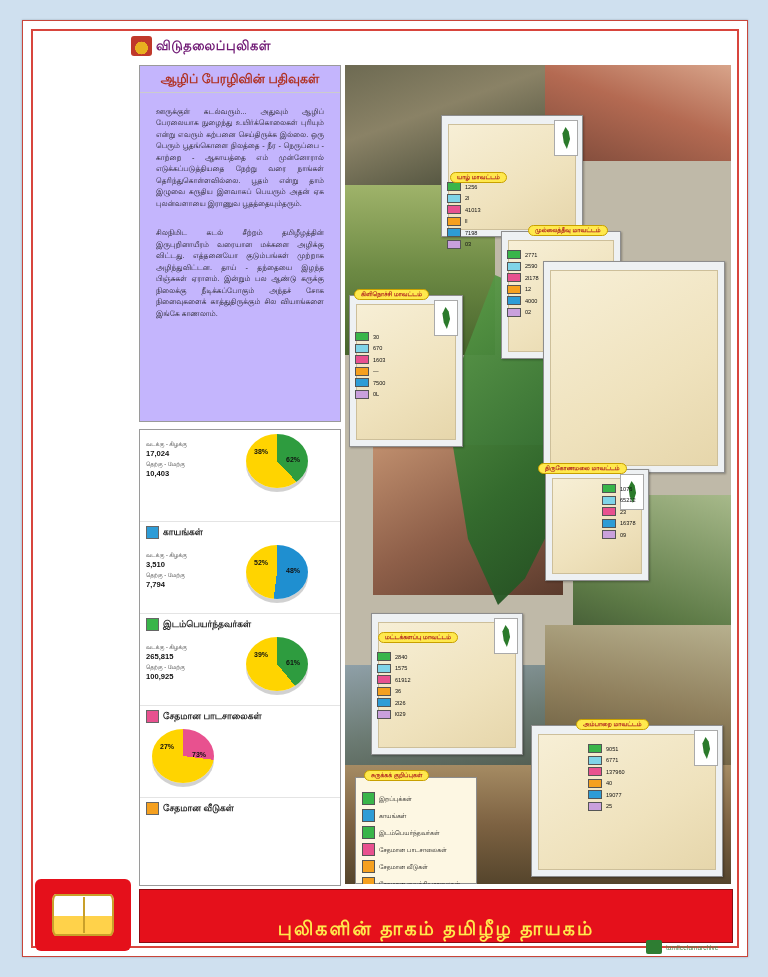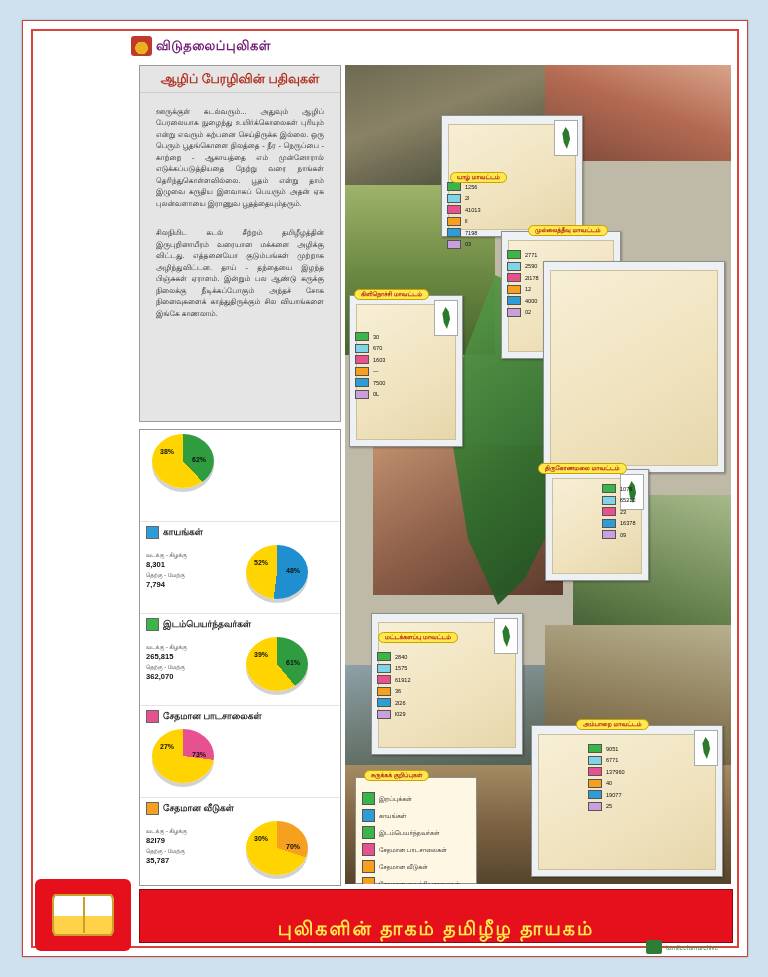--- a/index.html
+++ b/index.html
@@ -28,21 +28,21 @@
     width:22px;height:20px;
     background:radial-gradient(circle at 50% 60%, #e8b020 0 40%, #c0392b 41% 100%);
     border-radius:3px;
   }
   .mast-title{
     font-size:13px;font-weight:bold;color:#701a75;letter-spacing:.5px;
   }
   
   .article{
     position:absolute;left:116px;top:44px;width:200px;height:355px;
-    border:1px solid #9a9a9a;background:#e5e5e5;
+    border:1px solid #9a9a9a;background:#c4b5fd;
   }
   .article h1{
     margin:0;padding:6px 4px 4px;
     font-size:12.5px;color:#b03020;text-align:center;font-weight:bold;
     border-bottom:1px solid #ccc;
   }
   .article p{
     margin:8px;padding:5px 8px;
     font-size:7.4px;line-height:1.55;color:#1a1a1a;text-align:justify;
   }
@@ -176,38 +176,48 @@
   <div class="article">
     <h1>ஆழிப் பேரழிவின் பதிவுகள்</h1>
     <p>ஊருக்குள் கடல்வரும்... அதுவும் ஆழிப் பேரலையாக நுழைந்து உயிர்க்கொலைகள் புரியும் என்று எவரும் கற்பனை செய்திருக்க இல்லை. ஒரு பெரும் பூதங்கொளை நிலத்தை - நீர - நெருப்பை - காற்றை - ஆகாயத்தை எம் முன்னோரால் எடுக்கப்படுத்தியதை நேற்று வரை நாங்கள் தெரிந்துகொள்ளவில்லை. பூதம் என்று தாம் இழுவை கருதிய இளவாகப் பெயரும் அதன் ஏக புலன்வளாயை இராணுவ பூதத்தையும்தரும்.</p>
     <p>சிலநிமிட கடல் சீற்றம் தமிழீழத்தின் இருபுறினாயீரம் வரையான மக்களை அழிக்கு விட்டது. எத்தனையோ குடும்பங்கள் முற்றாக அழிந்துவிட்டன. தாய் - தந்தையை இழந்த பிஞ்சுகள் ஏராளம். இன்றும் பல ஆண்டு கருக்கு நிலைக்கு நீடிக்கப்போகும் அந்தச் சோக நினைவுகளைக் காத்துதிருக்கும் சில வியாங்களை இங்கே காணலாம்.</p>
   </div>
 
   <div class="charts">
 
     <div class="chart-block">
       <div class="chart-body">
+        <div class="legend">
+          <div class="legend-row">
+            <span class="legend-label">வடக்கு - கிழக்கு</span>
+            <span class="legend-val">17,024</span>
+          </div>
+          <div class="legend-row">
+            <span class="legend-label">தெற்கு - மேற்கு</span>
+            <span class="legend-val">10,403</span>
+          </div>
+        </div>
         <div class="pie-wrap">
           <div class="pie" style="background:conic-gradient(#2e9c3f 0 38%, #ffd400 38% 100%)"></div>
           <span class="pct a">38%</span>
           <span class="pct b">62%</span>
         </div>
       </div>
     </div>
 
     <div class="chart-block">
       <div class="chart-head">
         <span class="swatch" style="background:#2e9cd6"></span>
         <span class="chart-title">காயங்கள்</span>
       </div>
       <div class="chart-body">
         <div class="legend">
           <div class="legend-row">
             <span class="legend-label">வடக்கு - கிழக்கு</span>
-            <span class="legend-val">8,301</span>
+            <span class="legend-val">3,510</span>
           </div>
           <div class="legend-row">
             <span class="legend-label">தெற்கு - மேற்கு</span>
             <span class="legend-val">7,794</span>
           </div>
         </div>
         <div class="pie-wrap">
           <div class="pie" style="background:conic-gradient(#1f8fd0 0 52%, #ffd400 52% 100%)"></div>
           <span class="pct a">52%</span>
           <span class="pct b">48%</span>
@@ -221,21 +231,21 @@
         <span class="chart-title">இடம்பெயர்ந்தவர்கள்</span>
       </div>
       <div class="chart-body">
         <div class="legend">
           <div class="legend-row">
             <span class="legend-label">வடக்கு - கிழக்கு</span>
             <span class="legend-val">265,815</span>
           </div>
           <div class="legend-row">
             <span class="legend-label">தெற்கு - மேற்கு</span>
-            <span class="legend-val">362,070</span>
+            <span class="legend-val">100,925</span>
           </div>
         </div>
         <div class="pie-wrap">
           <div class="pie" style="background:conic-gradient(#2e9c3f 0 39%, #ffd400 39% 100%)"></div>
           <span class="pct a">39%</span>
           <span class="pct b">61%</span>
         </div>
       </div>
     </div>
 
@@ -250,37 +260,20 @@
           <span class="pct a">27%</span>
           <span class="pct b">73%</span>
         </div>
       </div>
     </div>
 
     <div class="chart-block">
       <div class="chart-head">
         <span class="swatch" style="background:#f5a01f"></span>
         <span class="chart-title">சேதமான வீடுகள்</span>
-      </div>
-      <div class="chart-body">
-        <div class="legend">
-          <div class="legend-row">
-            <span class="legend-label">வடக்கு - கிழக்கு</span>
-            <span class="legend-val">82l79</span>
-          </div>
-          <div class="legend-row">
-            <span class="legend-label">தெற்கு - மேற்கு</span>
-            <span class="legend-val">35,787</span>
-          </div>
-        </div>
-        <div class="pie-wrap">
-          <div class="pie" style="background:conic-gradient(#f5a01f 0 30%, #ffd400 30% 100%)"></div>
-          <span class="pct a">30%</span>
-          <span class="pct b">70%</span>
-        </div>
       </div>
     </div>
 
   </div>
 
   <div class="collage">
     <div class="ph photo1"></div>
     <div class="ph photo2"></div>
     <div class="ph photo3"></div>
     <div class="ph photo4"></div>

